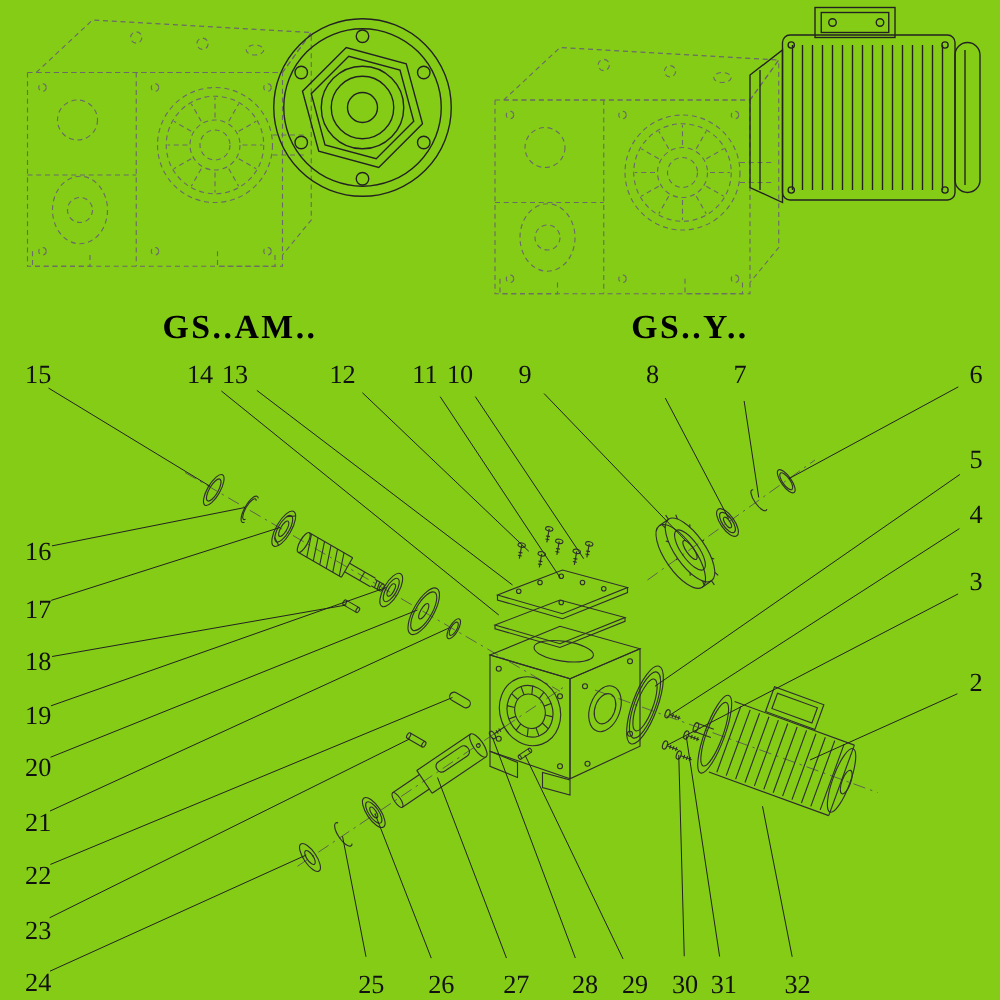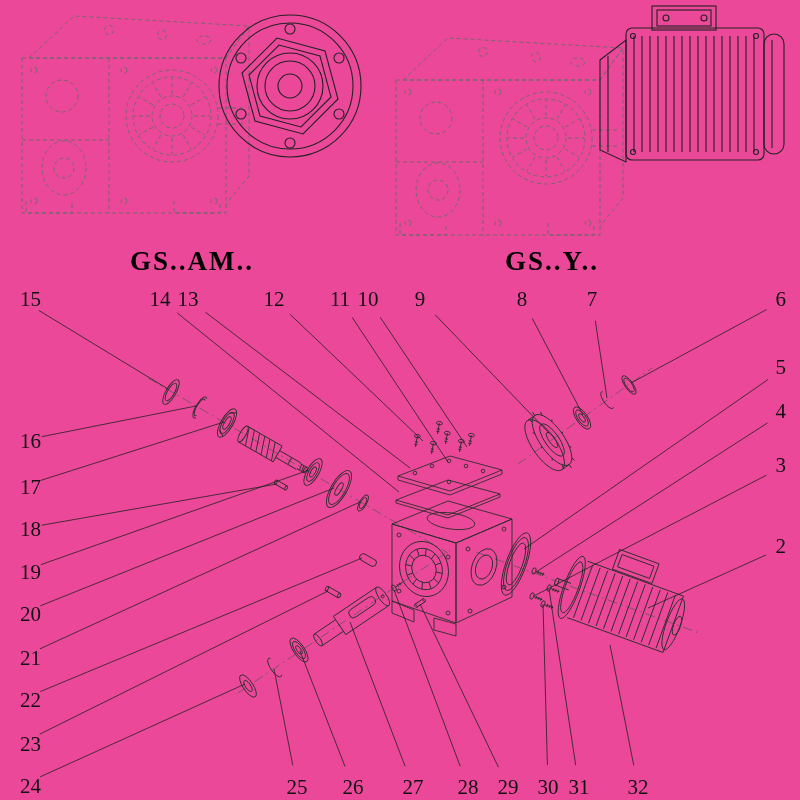--- a/index.html
+++ b/index.html
@@ -1,16 +1,16 @@
 <!DOCTYPE html>
 <html><head>
 <meta charset="utf-8">
 <style>
   html,body{margin:0;padding:0;background:#fff;}
-  #stage{position:relative;width:800px;height:800px;background:#ec4899;overflow:hidden;}
+  #stage{position:relative;width:800px;height:800px;background:#84cc16;overflow:hidden;}
   svg{display:block;}
   .dash{fill:none;stroke:#6a6a6a;stroke-width:.9;stroke-dasharray:4 3;}
   .solid{fill:none;stroke:#222;stroke-width:1.1;}
   .thin{fill:none;stroke:#2e2e2e;stroke-width:.9;}
   .cl{fill:none;stroke:#555;stroke-width:.7;stroke-dasharray:10 4 2 4;}
   .leader{stroke:#222;stroke-width:.8;}
   text.callout{font-family:"Liberation Serif",serif;font-size:21px;fill:#111;}
   text.model{font-family:"Liberation Serif",serif;font-size:27px;font-weight:bold;fill:#000;letter-spacing:2px;}
 </style>
 </head>

